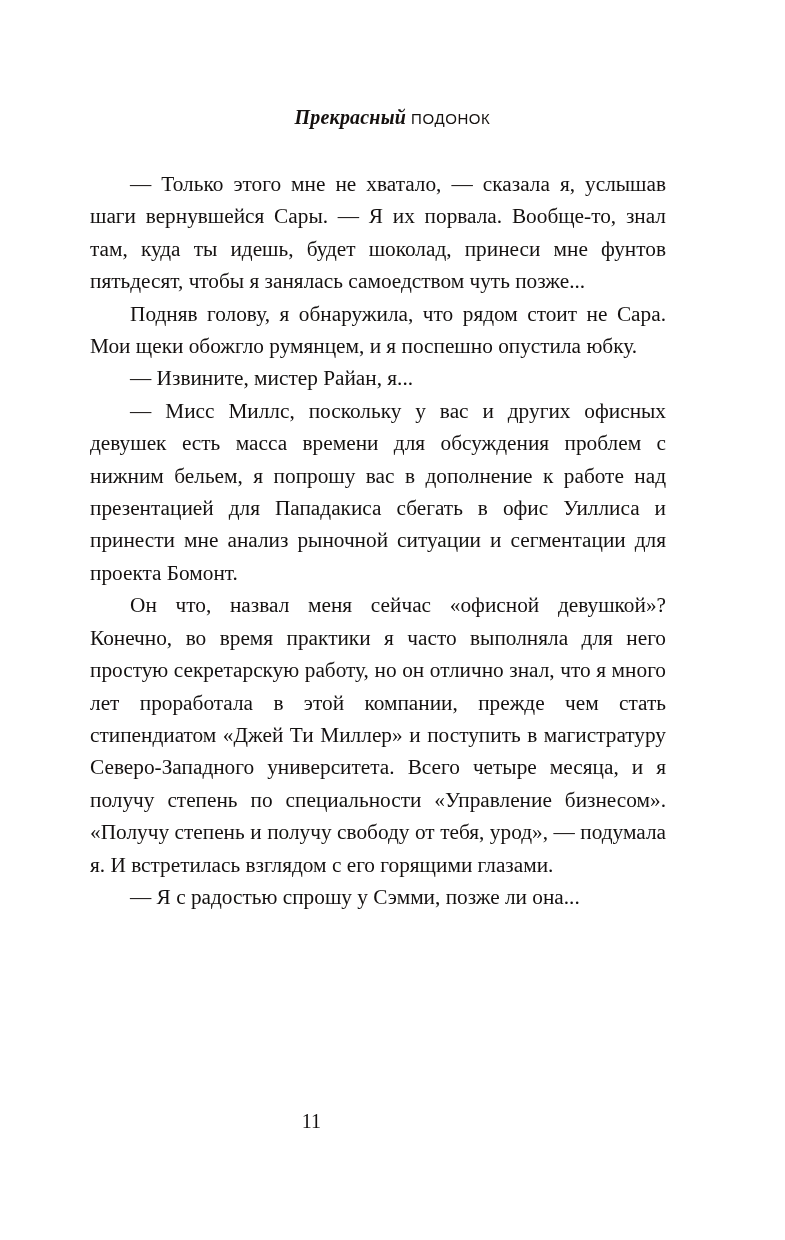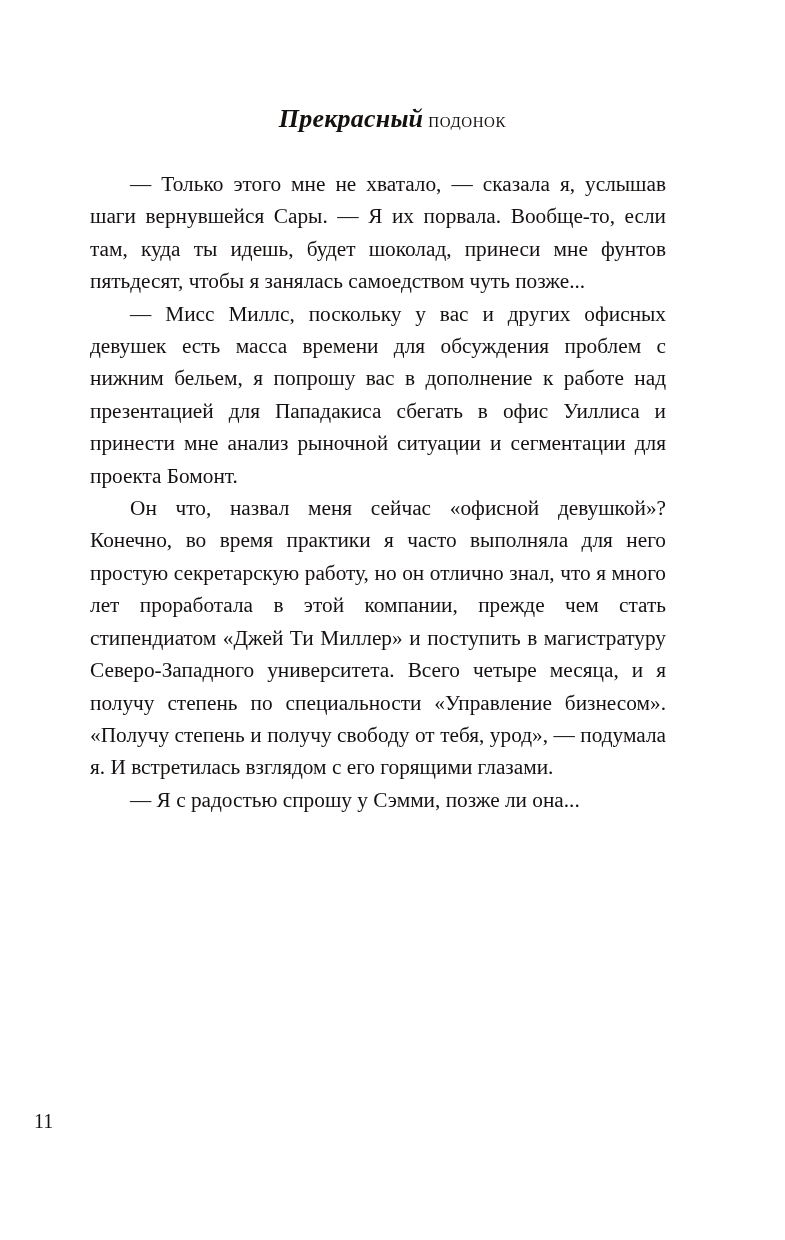--- a/index.html
+++ b/index.html
@@ -29,25 +29,25 @@
     width: 785px;
     text-align: center;
     font-size: 21px;
     letter-spacing: 0.4px;
     color: #15110f;
   }
   .running-head .rh-italic {
     font-family: "Liberation Serif", "DejaVu Serif", serif;
     font-style: italic;
     font-weight: 700;
-    font-size: 26px;
+    font-size: 20px;
     letter-spacing: 0.2px;
   }
   .running-head .rh-roman {
-    font-family: Liberation Serif, serif;
+    font-family: Liberation Sans, sans-serif;
     font-variant: small-caps;
     font-weight: 400;
     font-size: 22px;
     letter-spacing: 0.6px;
     margin-left: 5px;
   }
   .body-text {
     position: absolute;
     top: 168px;
     left: 90px;
@@ -61,36 +61,38 @@
     text-indent: 40px;
     text-justify: inter-word;
     color: #141110;
     hyphens: manual;
   }
   .page-number {
     position: absolute;
     top: 1110px;
     left: 0;
     width: 623px;
+    text-align: center;
     font-size: 20px;
     color: #141110;
-    margin-left: 34px;
   }
 </style>
 </head>
 <body>
 
 <div class="page">
 
   <div class="running-head">
     <span class="rh-italic">Прекрасный</span><span class="rh-roman">подонок</span>
   </div>
 
   <div class="body-text">
-    <p>— Только этого мне не хватало, — сказала я, ус­лышав шаги вернувшейся Сары. — Я их порвала. Вообще-то, если там, куда ты идешь, будет шоко­лад, принеси мне фунтов пятьдесят, чтобы я заня­лась самоедством чуть позже...</p>
+    <p>— Только этого мне не хватало, — сказала я, ус­лышав шаги вернувшейся Сары. — Я их порвала. Вообще-то, знал там, куда ты идешь, будет шоко­лад, принеси мне фунтов пятьдесят, чтобы я заня­лась самоедством чуть позже...</p>
+    <p>Подняв голову, я обнаружила, что рядом стоит не Сара. Мои щеки обожгло румянцем, и я пос­пешно опустила юбку.</p>
+    <p>— Извините, мистер Райан, я...</p>
     <p>— Мисс Миллс, поскольку у вас и других офисных девушек есть масса времени для обсуж­дения проблем с нижним бельем, я попрошу вас в дополнение к работе над презентацией для Па­падакиса сбегать в офис Уиллиса и принести мне анализ рыночной ситуации и сегментации для проекта Бомонт.</p>
     <p>Он что, назвал меня сейчас «офисной девуш­кой»? Конечно, во время практики я часто выпол­няла для него простую секретарскую работу, но он отлично знал, что я много лет проработала в этой компании, прежде чем стать стипендиатом «Джей Ти Миллер» и поступить в магистратуру Северо-Западного университета. Всего четыре месяца, и я получу степень по специальности «Управление бизнесом». «Получу степень и получу свободу от тебя, урод», — подумала я. И встретилась взглядом с его горящими глазами.</p>
     <p>— Я с радостью спрошу у Сэмми, позже ли она...</p>
   </div>
 
   <div class="page-number">11</div>
 
 </div>
 
 </body></html>

